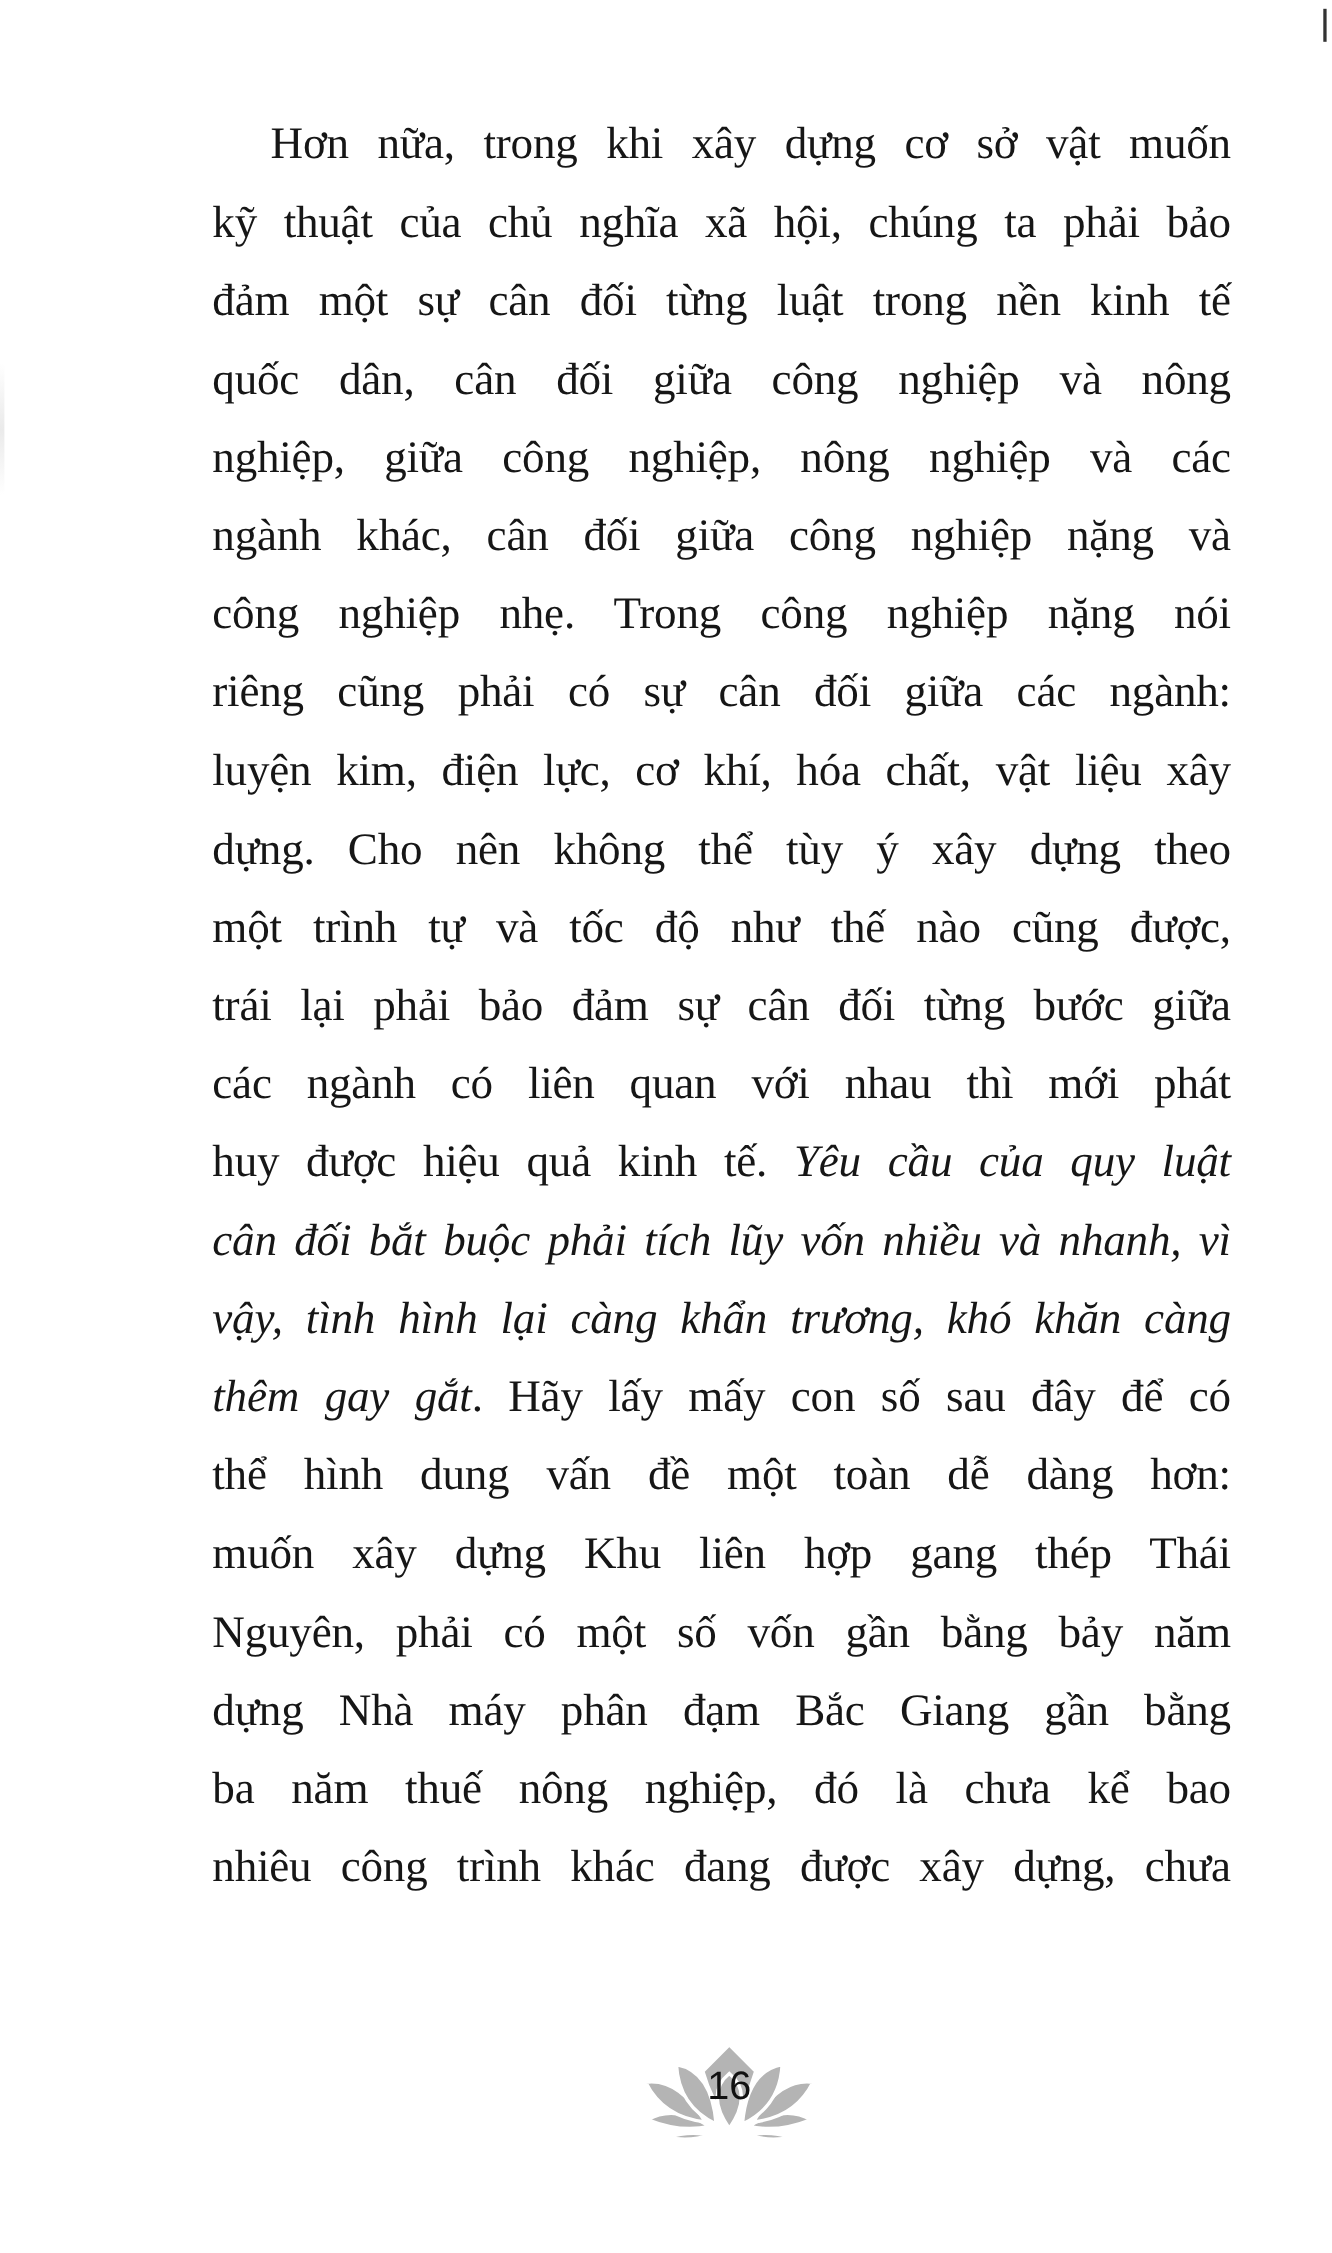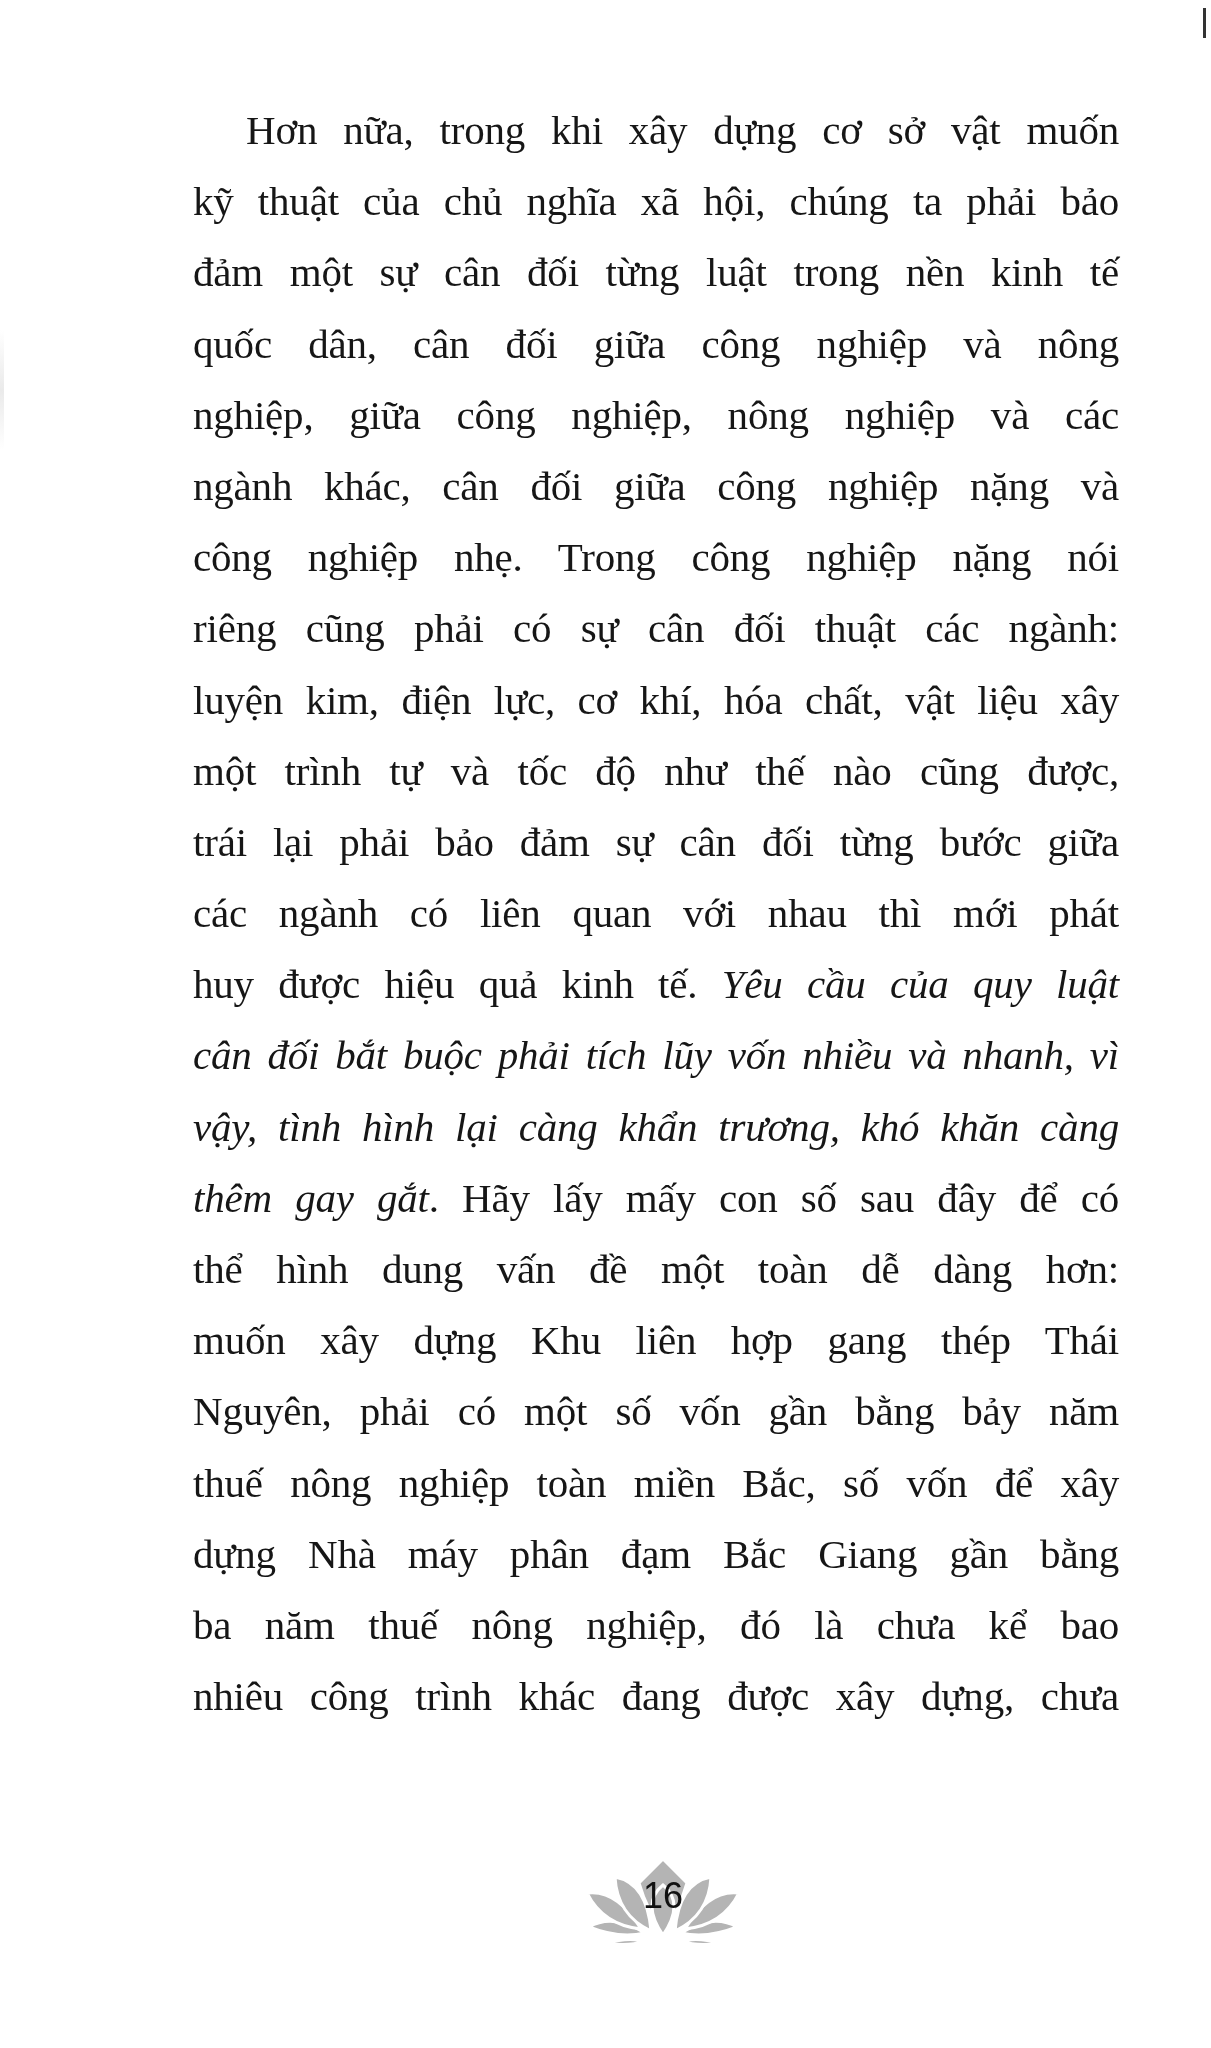--- a/index.html
+++ b/index.html
@@ -53,33 +53,33 @@
 <div class="left-smudge"></div>
 
 <div class="page-text" id="page-text">
     <span class="line first"><span>Hơn nữa, trong khi xây dựng cơ sở vật muốn</span></span>
     <span class="line"><span>kỹ thuật của chủ nghĩa xã hội, chúng ta phải bảo</span></span>
     <span class="line"><span>đảm một sự cân đối từng luật trong nền kinh tế</span></span>
     <span class="line"><span>quốc dân, cân đối giữa công nghiệp và nông</span></span>
     <span class="line"><span>nghiệp, giữa công nghiệp, nông nghiệp và các</span></span>
     <span class="line"><span>ngành khác, cân đối giữa công nghiệp nặng và</span></span>
     <span class="line"><span>công nghiệp nhẹ. Trong công nghiệp nặng nói</span></span>
-    <span class="line"><span>riêng cũng phải có sự cân đối thuật các ngành:</span></span>
+    <span class="line"><span>riêng cũng phải có sự cân đối giữa các ngành:</span></span>
     <span class="line"><span>luyện kim, điện lực, cơ khí, hóa chất, vật liệu xây</span></span>
+    <span class="line"><span>dựng. Cho nên không thể tùy ý xây dựng theo</span></span>
     <span class="line"><span>một trình tự và tốc độ như thế nào cũng được,</span></span>
     <span class="line"><span>trái lại phải bảo đảm sự cân đối từng bước giữa</span></span>
     <span class="line"><span>các ngành có liên quan với nhau thì mới phát</span></span>
     <span class="line"><span>huy được hiệu quả kinh tế. </span><span class="it">Yêu cầu của quy luật</span></span>
     <span class="line"><span class="it">cân đối bắt buộc phải tích lũy vốn nhiều và nhanh, vì</span></span>
     <span class="line"><span class="it">vậy, tình hình lại càng khẩn trương, khó khăn càng</span></span>
     <span class="line"><span class="it">thêm gay gắt</span><span>. Hãy lấy mấy con số sau đây để có</span></span>
     <span class="line"><span>thể hình dung vấn đề một toàn dễ dàng hơn:</span></span>
     <span class="line"><span>muốn xây dựng Khu liên hợp gang thép Thái</span></span>
     <span class="line"><span>Nguyên, phải có một số vốn gần bằng bảy năm</span></span>
-    <span class="line"><span>thuế nông nghiệp toàn miền Bắc, số vốn để xây</span></span>
     <span class="line"><span>dựng Nhà máy phân đạm Bắc Giang gần bằng</span></span>
     <span class="line"><span>ba năm thuế nông nghiệp, đó là chưa kể bao</span></span>
     <span class="line"><span>nhiêu công trình khác đang được xây dựng, chưa</span></span>
   </div>
 
 <div class="folio">
   <svg width="160" height="100" viewBox="0 0 160 100">
     <g fill="#b4b4b4" stroke="#ffffff" stroke-width="3">
 
       <path d="M6 72 Q30 58 62 78 Q36 84 6 72 Z"></path>

